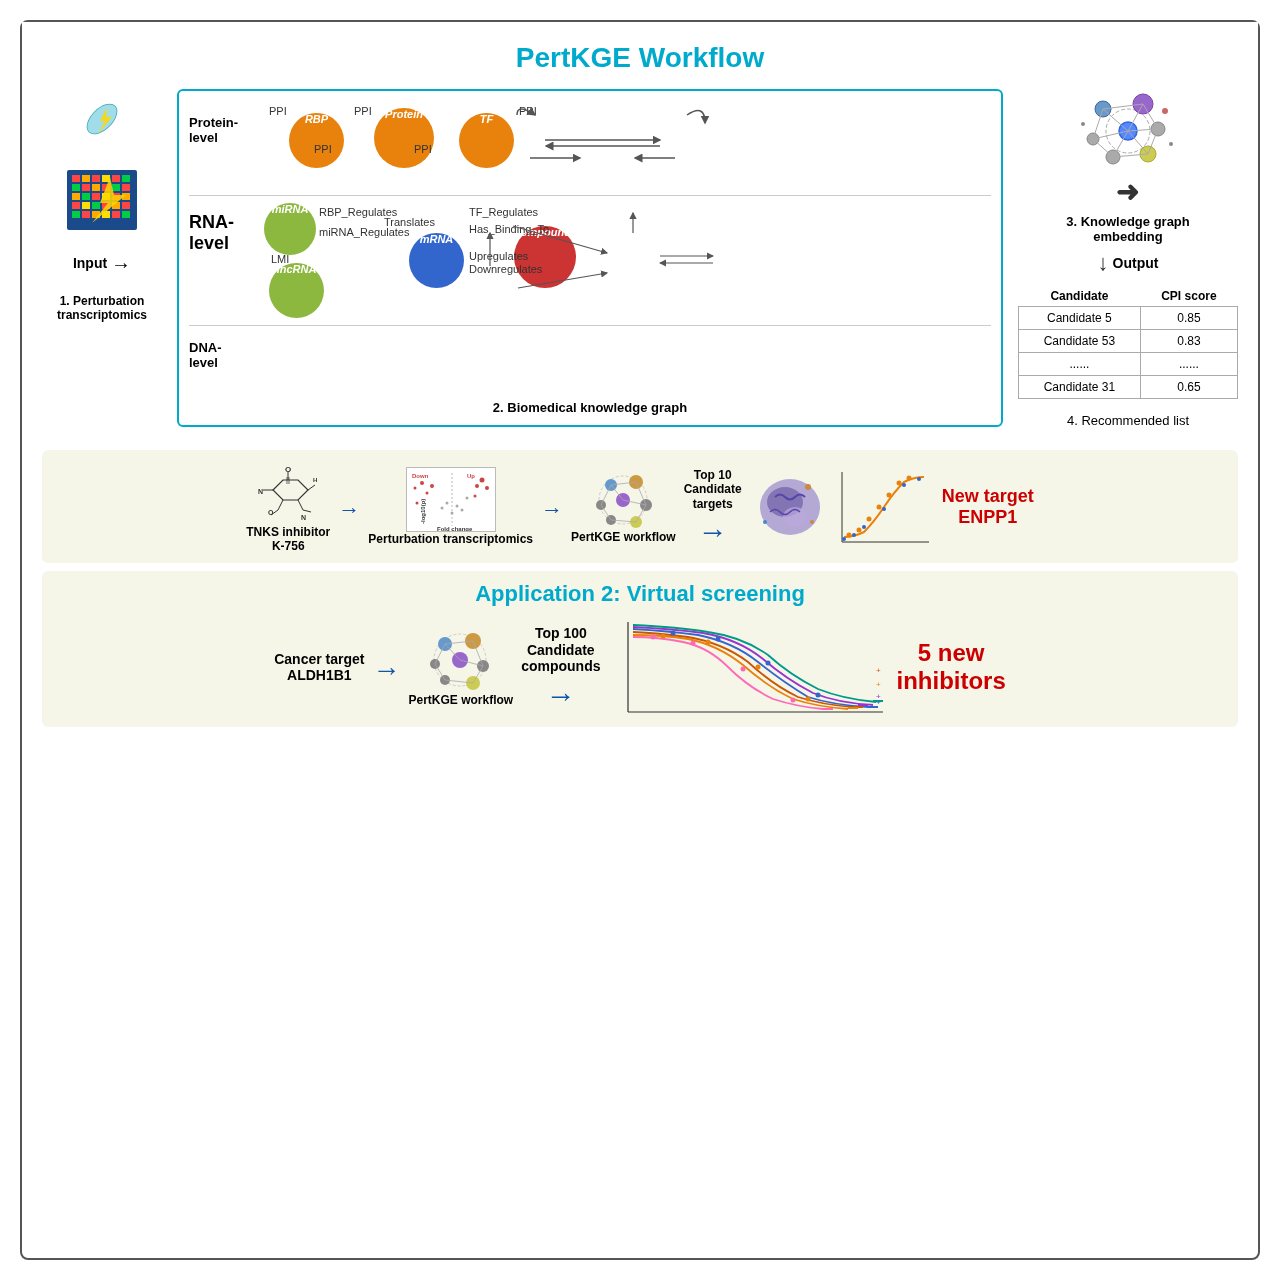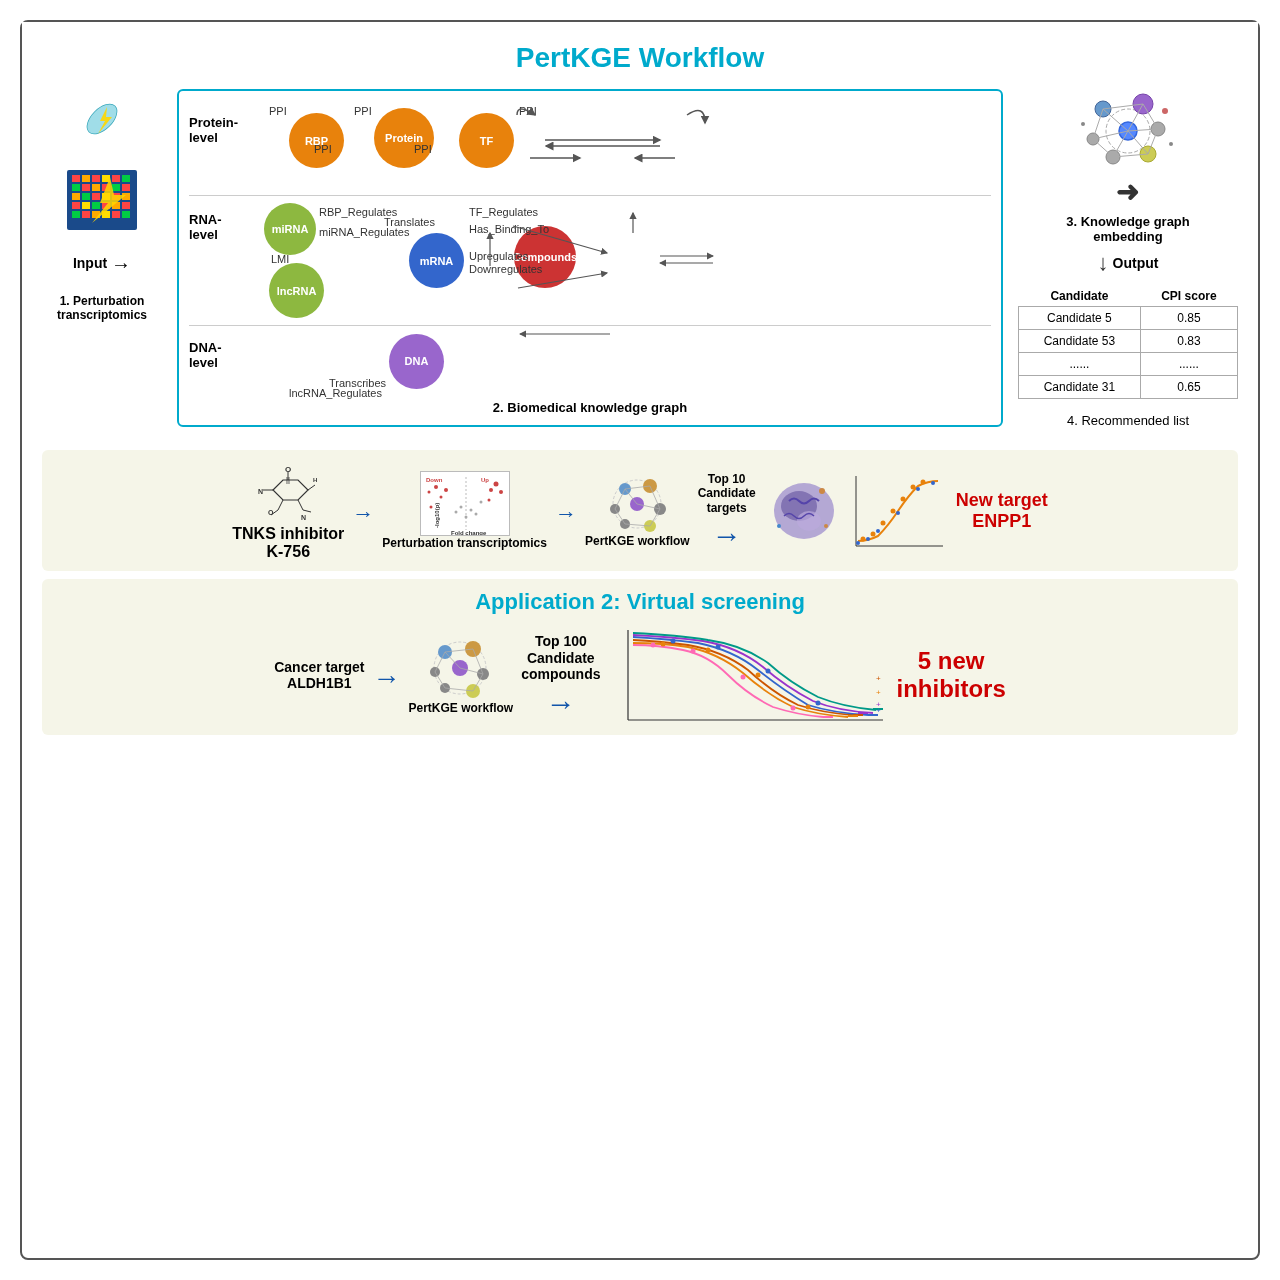--- a/index.html
+++ b/index.html
@@ -97,25 +97,26 @@
       font-weight: bold;
       width: 70px;
       flex-shrink: 0;
     }
 
     
     .node {
       position: absolute;
       border-radius: 50%;
       display: flex;
-      align-items: center;
+      align-items: flex-start;
       justify-content: center;
       font-weight: bold;
       font-size: 11px;
       color: #fff;
+      font-style: italic;
     }
     .node-rbp { background: #E8820C; width: 55px; height: 55px; left: 30px; top: 10px; }
     .node-tf { background: #E8820C; width: 55px; height: 55px; left: 200px; top: 10px; }
     .node-protein { background: #E8820C; width: 60px; height: 60px; left: 115px; top: 5px; }
 
     .node-mirna { background: #8DB840; width: 52px; height: 52px; left: 5px; top: 30px; }
     .node-mrna { background: #3366CC; width: 55px; height: 55px; left: 150px; top: 35px; }
     .node-lncrna { background: #8DB840; width: 55px; height: 55px; left: 10px; top: 55px; }
     .node-compounds { background: #CC3333; width: 62px; height: 62px; left: 250px; top: 30px; }
 
@@ -346,21 +347,21 @@
 
                 <line x1="215" y1="55" x2="175" y2="55" stroke="#555" stroke-width="1.5" marker-end="url(#arr)"></line>
 
                 <path d="M57,12 Q57,0 75,12" stroke="#555" stroke-width="1.5" fill="none" marker-end="url(#arr)"></path>
                 <path d="M227,12 Q245,0 245,20" stroke="#555" stroke-width="1.5" fill="none" marker-end="url(#arr)"></path>
               </svg>
             </div>
           </div>
 
           <div class="kg-level" style="height:130px;">
-            <div class="level-label" style="font-size:13px;font-weight:bold;align-self:flex-start;padding-top:10px;">RNA-<br>level</div>
+            <div class="level-label" style="font-size:18px;font-weight:bold;align-self:flex-start;padding-top:10px;">RNA-<br>level</div>
             <div style="flex:1;position:relative;height:125px;">
 
               <div class="node node-mirna" style="left:5px;top:5px;">
                 <span>miRNA</span>
               </div>
 
               <div class="node node-mrna" style="left:150px;top:35px;">
                 <span>mRNA</span>
               </div>
 
@@ -397,36 +398,20 @@
                 <line x1="205" y1="58" x2="258" y2="58" stroke="#555" stroke-width="1.2" marker-end="url(#arr2)"></line>
                 <line x1="258" y1="65" x2="205" y2="65" stroke="#555" stroke-width="1.2" marker-end="url(#arr2)"></line>
 
                 <line x1="35" y1="68" x2="35" y2="35" stroke="#555" stroke-width="1.2" marker-end="url(#arr2)"></line>
               </svg>
             </div>
           </div>
 
           <div class="kg-level" style="height:70px;border-bottom:none;">
             <div class="level-label" style="font-size:13px;font-weight:bold;align-self:flex-start;padding-top:8px;">DNA-<br>level</div>
-            <div style="flex:1;position:relative;height:65px;">
-              <div class="node node-dna" style="left:130px;top:5px;">
-                <span>DNA</span>
-              </div>
-              <span class="edge-label" style="left:70px;top:48px;">Transcribes</span>
-              <span class="edge-label" style="left:30px;top:58px;">lncRNA_Regulates</span>
-              <svg style="position:absolute;top:0;left:0;width:100%;height:100%;pointer-events:none;" viewBox="0 0 340 65">
-                <defs>
-                  <marker id="arr3" markerWidth="6" markerHeight="6" refX="5" refY="3" orient="auto">
-                    <path d="M0,0 L0,6 L6,3 z" fill="#555"></path>
-                  </marker>
-                </defs>
-
-                <line x1="155" y1="5" x2="65" y2="5" stroke="#555" stroke-width="1.2" marker-end="url(#arr3)"></line>
-              </svg>
-            </div>
           </div>
         </div>
 
         <div style="text-align:center;font-size:13px;font-weight:bold;margin-top:4px;">2. Biomedical knowledge graph</div>
       </div>
 
       <div class="right-panel">
         <div class="kg-embed-box">
 
           <svg width="110" height="85" viewBox="0 0 110 85">
@@ -523,21 +508,21 @@
             <line x1="55" y1="30" x2="62" y2="25" stroke="#333" stroke-width="1"></line>
             <text x="60" y="22" font-size="6" fill="#333">H</text>
 
             <line x1="30" y1="40" x2="25" y2="50" stroke="#333" stroke-width="1"></line>
             <text x="15" y="55" font-size="7" fill="#333">O</text>
             <line x1="25" y1="50" x2="18" y2="55" stroke="#333" stroke-width="1"></line>
             <line x1="45" y1="40" x2="50" y2="50" stroke="#333" stroke-width="1"></line>
             <text x="48" y="60" font-size="7" fill="#333">N</text>
             <line x1="50" y1="50" x2="58" y2="52" stroke="#333" stroke-width="1"></line>
           </svg>
-          <div style="font-size:16px;font-weight:bold;text-align:center;white-space:pre-line;">TNKS inhibitor
+          <div style="font-size:12px;font-weight:bold;text-align:center;white-space:pre-line;">TNKS inhibitor
 K-756</div>
         </div>
 
         <span class="flow-arrow">→</span>
 
         <div class="flow-item">
           <div class="pert-scatter">
             <svg width="90" height="65" viewBox="0 0 90 65">
               <text x="5" y="10" font-size="6" fill="#cc4444">Down</text>
               <text x="60" y="10" font-size="6" fill="#cc4444">Up</text>

